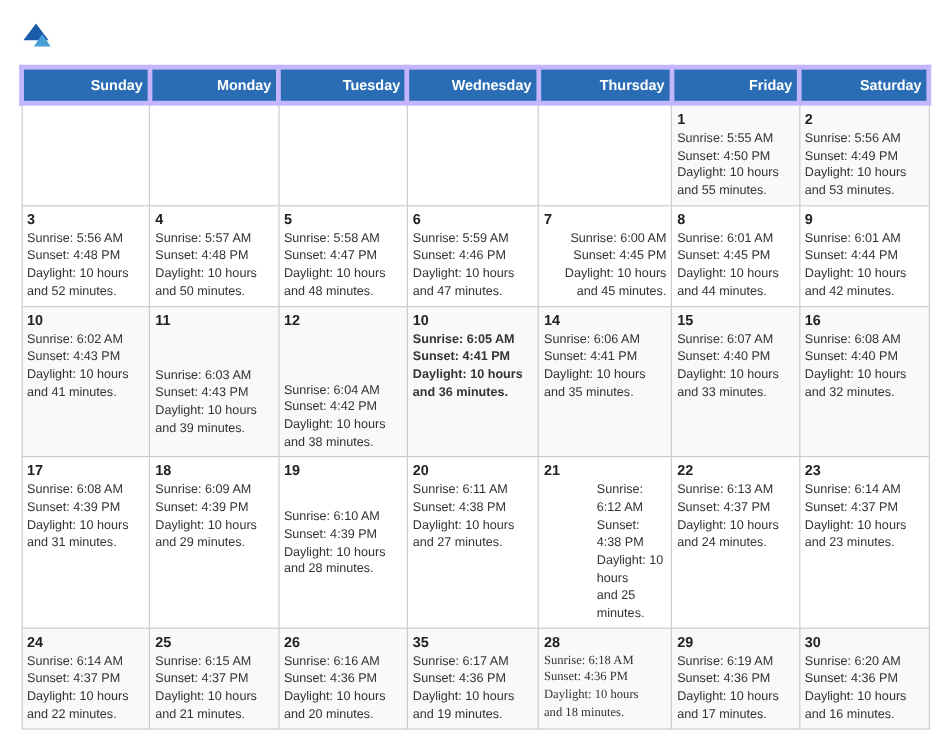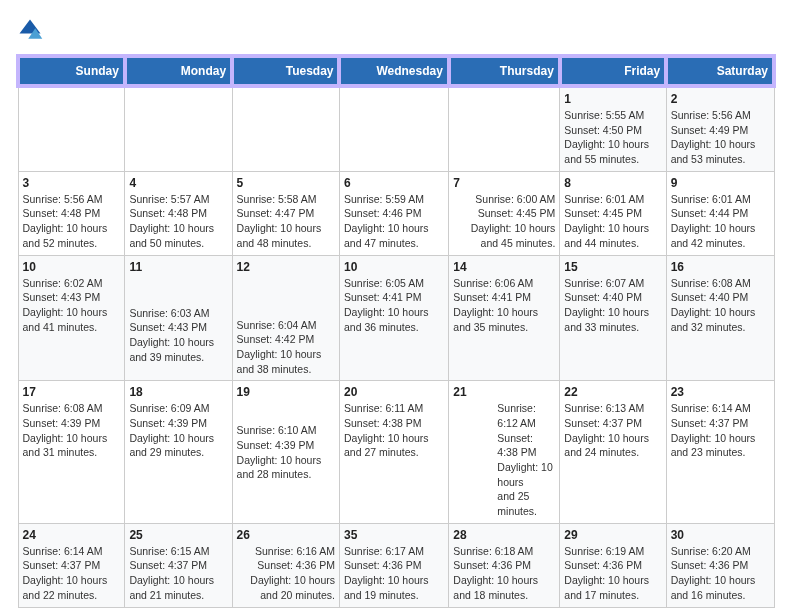--- a/index.html
+++ b/index.html
@@ -210,21 +210,21 @@
         </td>
         <td>
           <span class="day-num">12</span>
           <div class="day-info" style="white-space: pre-line; margin-top: 44px;">Sunrise: 6:04 AM
 Sunset: 4:42 PM
 Daylight: 10 hours
 and 38 minutes.</div>
         </td>
         <td>
           <span class="day-num">10</span>
-          <div class="day-info" style="white-space: pre-line;">Sunrise: 6:05 AM
+          <div class="day-info" style="white-space: pre-line; font-weight: bold;">Sunrise: 6:05 AM
 Sunset: 4:41 PM
 Daylight: 10 hours
 and 36 minutes.</div>
         </td>
         <td>
           <span class="day-num">14</span>
           <div class="day-info" style="white-space: pre-line;">Sunrise: 6:06 AM
 Sunset: 4:41 PM
 Daylight: 10 hours
 and 35 minutes.</div>
@@ -305,35 +305,35 @@
         </td>
         <td>
           <span class="day-num">25</span>
           <div class="day-info" style="white-space: pre-line;">Sunrise: 6:15 AM
 Sunset: 4:37 PM
 Daylight: 10 hours
 and 21 minutes.</div>
         </td>
         <td>
           <span class="day-num">26</span>
-          <div class="day-info" style="white-space: pre-line; text-align: right;">Sunrise: 6:16 AM
+          <div class="day-info" style="white-space: pre-line;">Sunrise: 6:16 AM
 Sunset: 4:36 PM
 Daylight: 10 hours
 and 20 minutes.</div>
         </td>
         <td>
           <span class="day-num">35</span>
           <div class="day-info" style="white-space: pre-line;">Sunrise: 6:17 AM
 Sunset: 4:36 PM
 Daylight: 10 hours
 and 19 minutes.</div>
         </td>
         <td>
           <span class="day-num">28</span>
-          <div class="day-info" style="white-space: pre-line;">Sunrise: 6:18 AM
+          <div class="day-info" style="white-space: pre-line; font-family: Liberation Serif, serif;">Sunrise: 6:18 AM
 Sunset: 4:36 PM
 Daylight: 10 hours
 and 18 minutes.</div>
         </td>
         <td>
           <span class="day-num">29</span>
           <div class="day-info" style="white-space: pre-line;">Sunrise: 6:19 AM
 Sunset: 4:36 PM
 Daylight: 10 hours
 and 17 minutes.</div>

